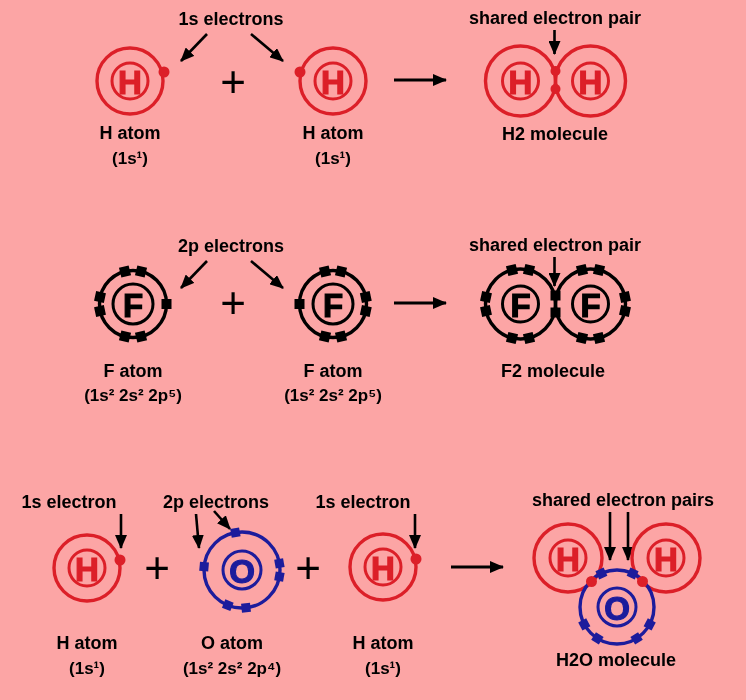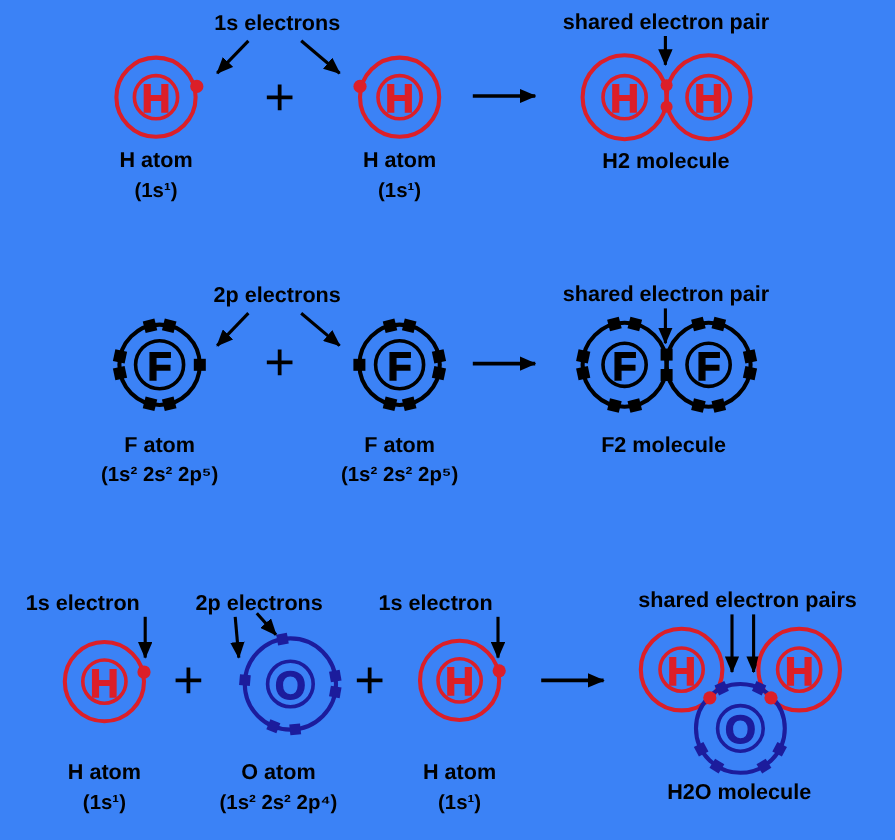--- a/index.html
+++ b/index.html
@@ -1,16 +1,16 @@
 <!DOCTYPE html>
 <html style="--hydrogen: #dc1f28; --fluorine: #000000; --oxygen: #1c1c9c; --text: #000000;"><head>
 <meta charset="utf-8">
 <style>
   html,body{margin:0;padding:0;background:#ffffff;}
-  .stage{position:relative;width:746px;height:700px;background:#3b82f6;overflow:hidden;}
+  .stage{position:relative;width:746px;height:700px;background:#fca5a5;overflow:hidden;}
   svg{display:block;}
   circle.shell{fill:none;stroke-width:3.4;}
   circle.core{fill:none;stroke-width:3;}
   .st-h{stroke:var(--hydrogen,#dc1f28);}
   .st-f{stroke:var(--fluorine,#000);}
   .st-o{stroke:var(--oxygen,#1c1c9c);}
   .fl-h{fill:var(--hydrogen,#dc1f28);}
   .fl-f{fill:var(--fluorine,#000);}
   .fl-o{fill:var(--oxygen,#1c1c9c);}
   text.sym{font:700 33px "Liberation Sans","DejaVu Sans",sans-serif;text-anchor:middle;dominant-baseline:central;stroke-width:1.2;}

